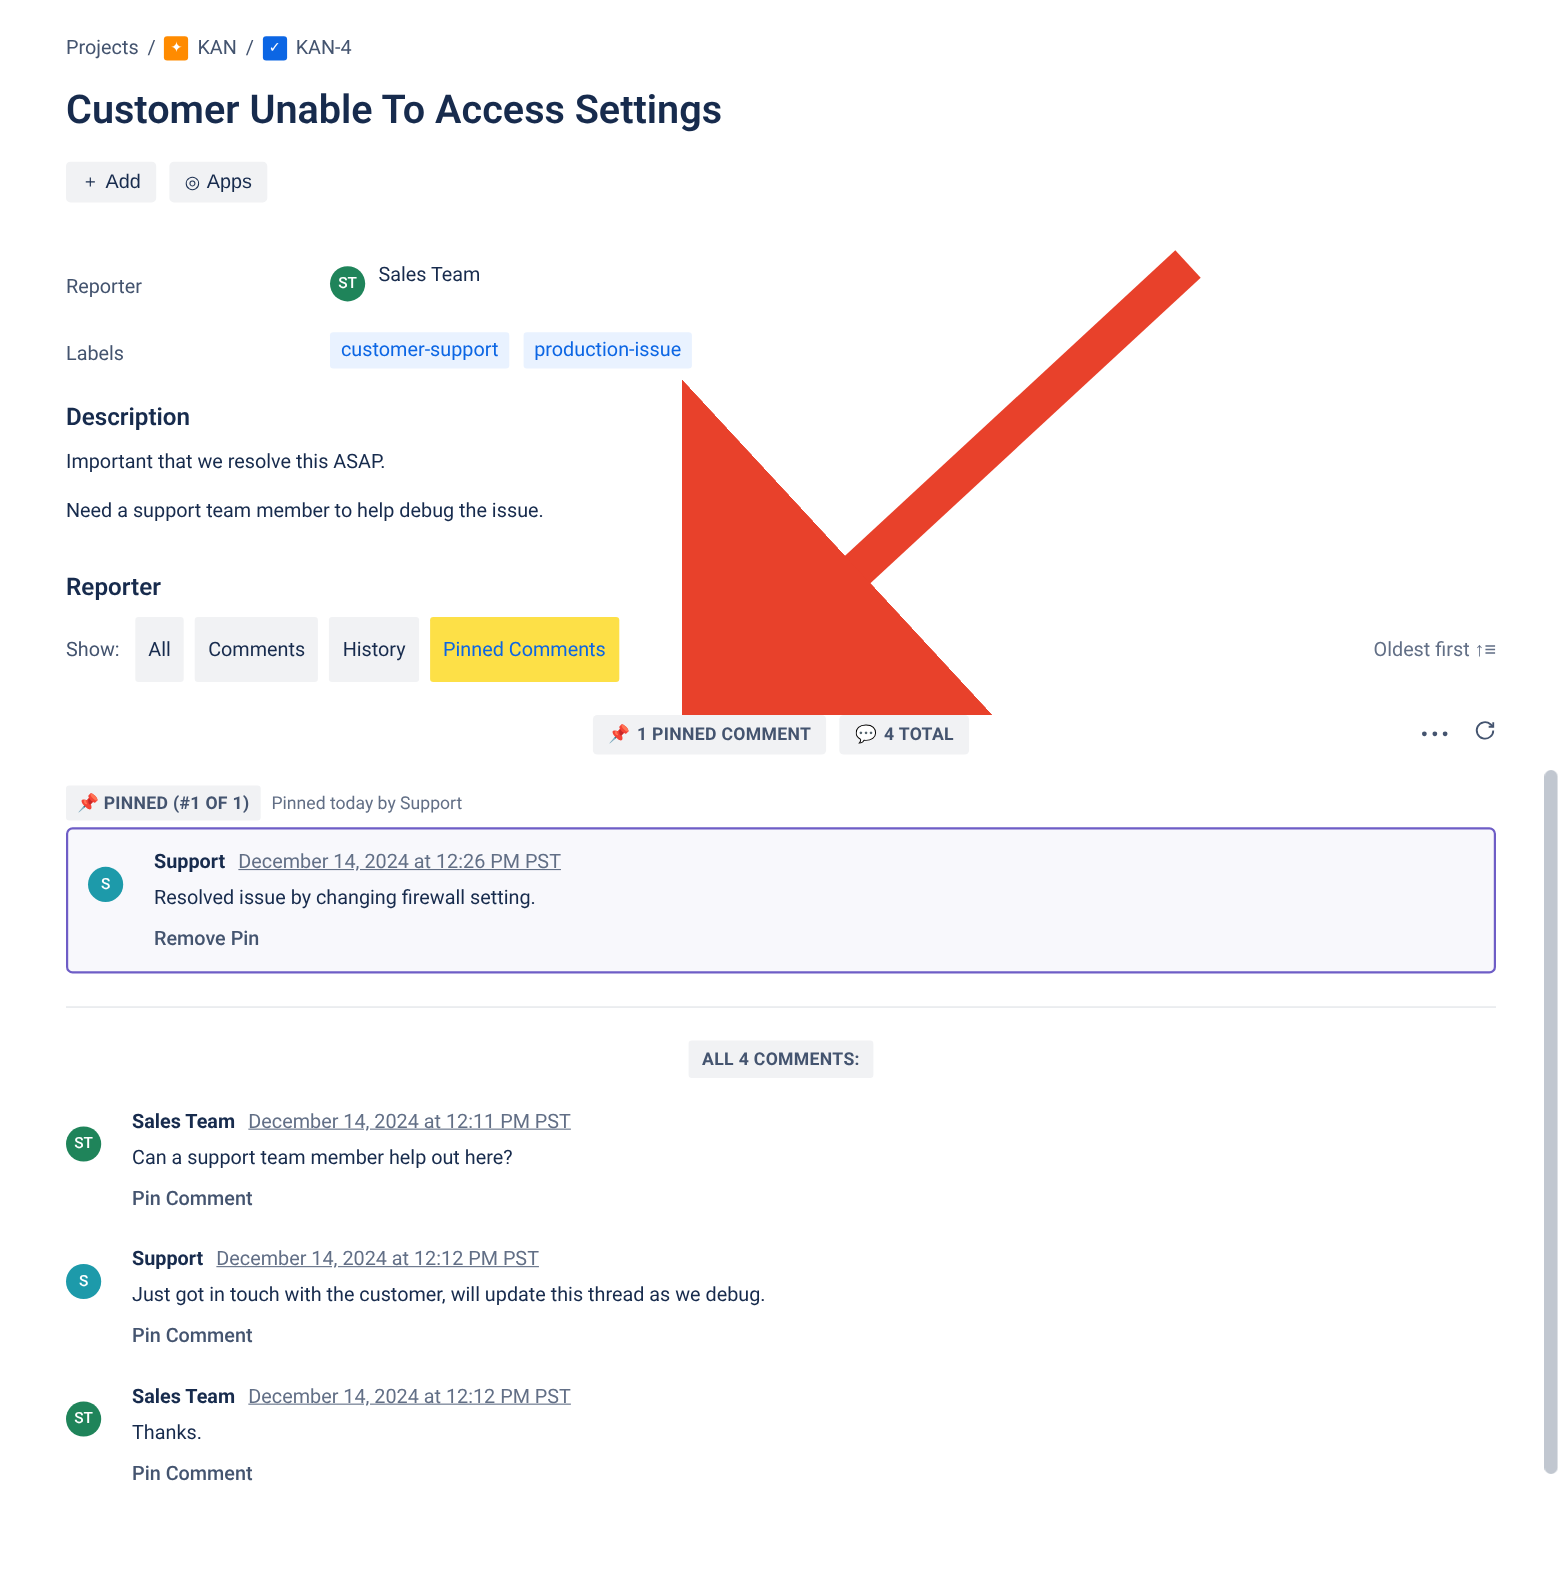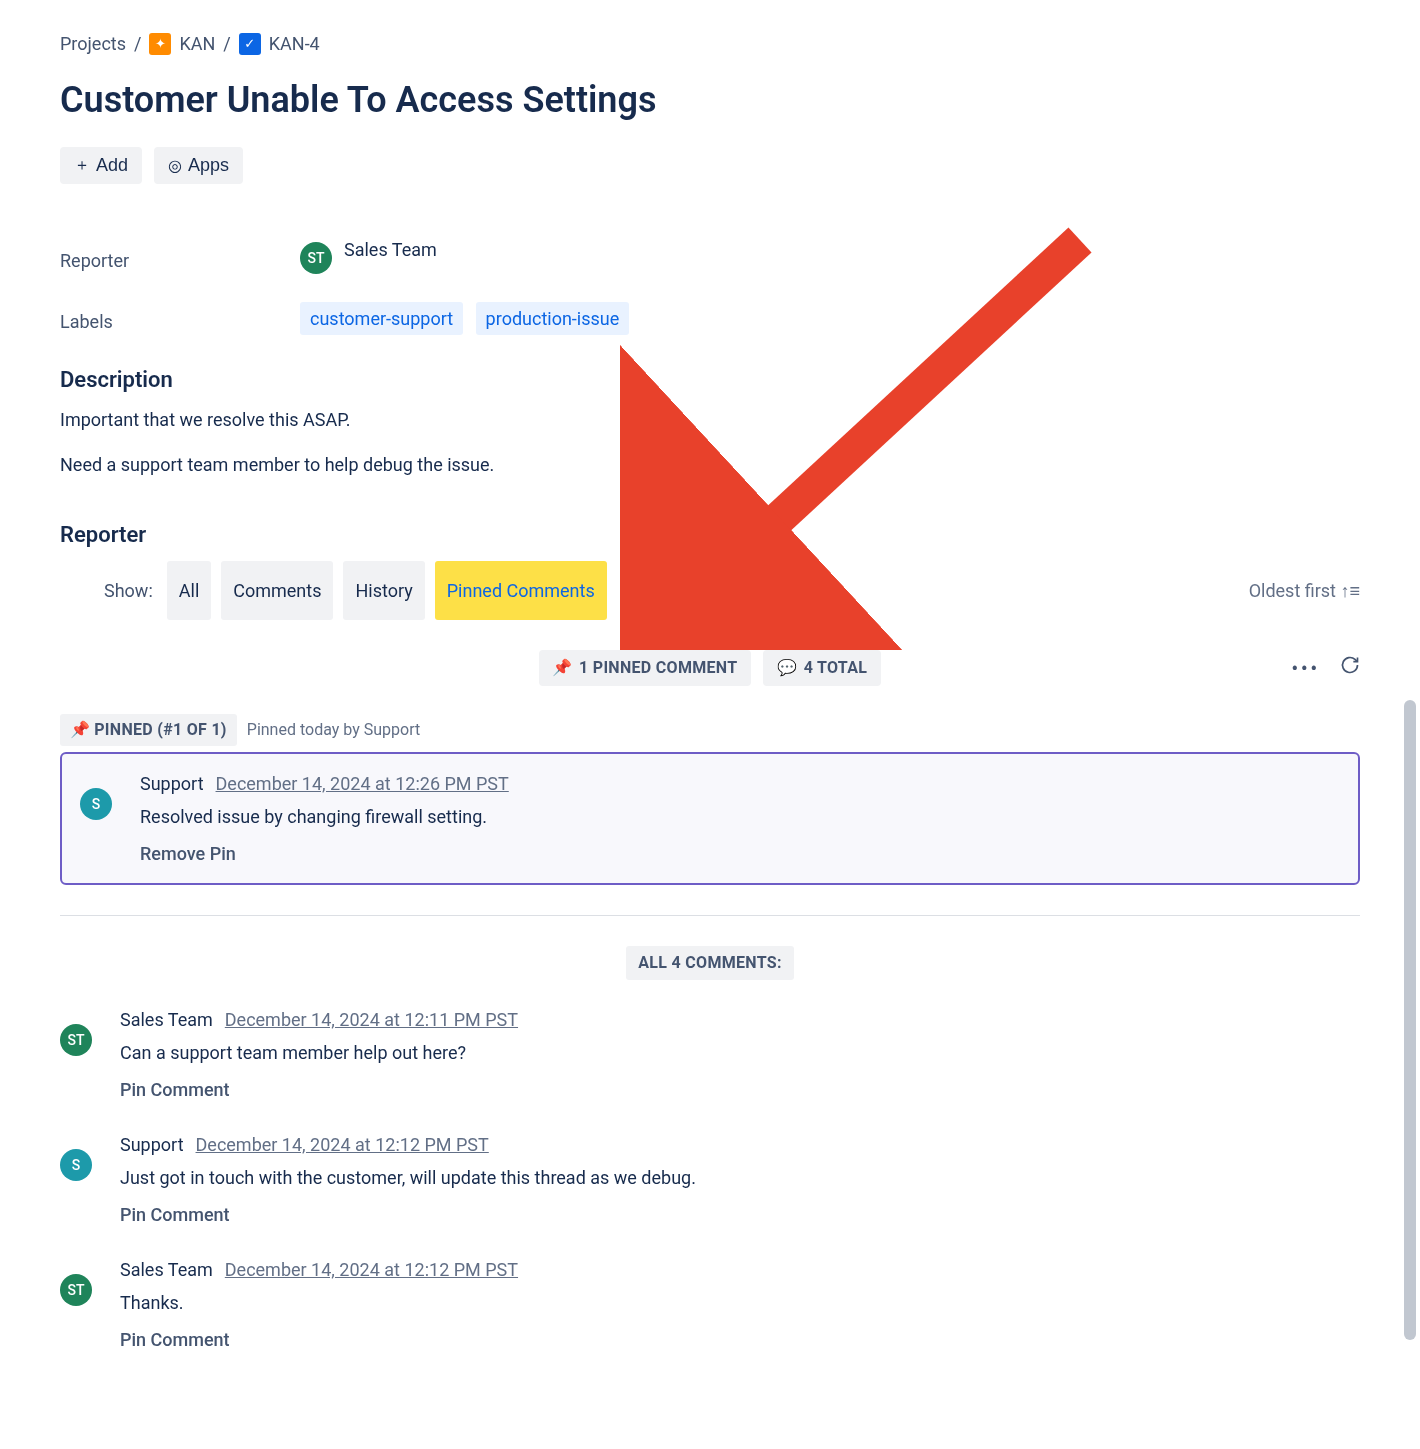--- a/index.html
+++ b/index.html
@@ -81,21 +81,20 @@
     font-weight: 600;
     margin-bottom: 10px;
     margin-top: 18px;
   }
   .desc p { margin-bottom: 18px; font-size: 18px; color: #172B4D; }
   .activity-row {
     display: flex;
     align-items: center;
     justify-content: space-between;
     margin-top: 10px;
-    margin-left: 44px;
   }
   .tabs { display: flex; align-items: center; gap: 10px; }
   .show-label { color: #44546F; margin-right: 4px; }
   .tab {
     background: #F1F2F4;
     color: #172B4D;
     padding: 16px 12px;
     border-radius: 3px;
     font-size: 18px;
     cursor: pointer;
@@ -161,21 +160,21 @@
     display: flex;
     gap: 16px;
   }
   .comment {
     display: flex;
     gap: 16px;
     margin-bottom: 28px;
   }
   .comment-body { flex: 1; }
   .comment-head { display: flex; align-items: center; gap: 12px; margin-bottom: 6px; }
-  .comment-author { font-weight: 400; color: #172B4D; }
+  .comment-author { font-weight: 700; color: #172B4D; }
   .comment-date { color: #626F86; text-decoration: underline; }
   .comment-text { color: #172B4D; margin-bottom: 10px; }
   .comment-action { color: #44546F; font-weight: 500; cursor: pointer; }
   hr.divider { border: none; border-top: 1px solid #DCDFE4; margin: 30px 0; }
   .all-comments-label {
     display: flex; justify-content: center; margin-bottom: 26px;
   }
   .all-comments-label span {
     background: #F1F2F4;
     border-radius: 3px;

